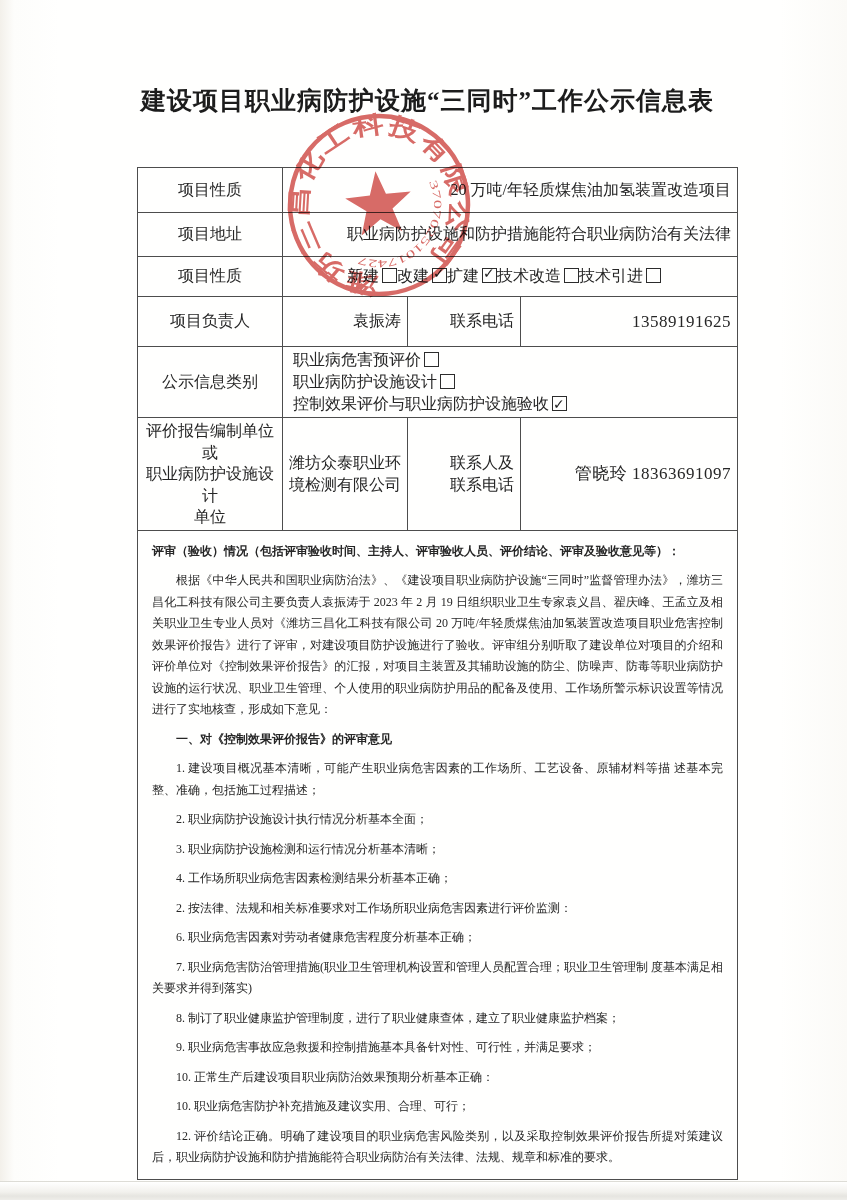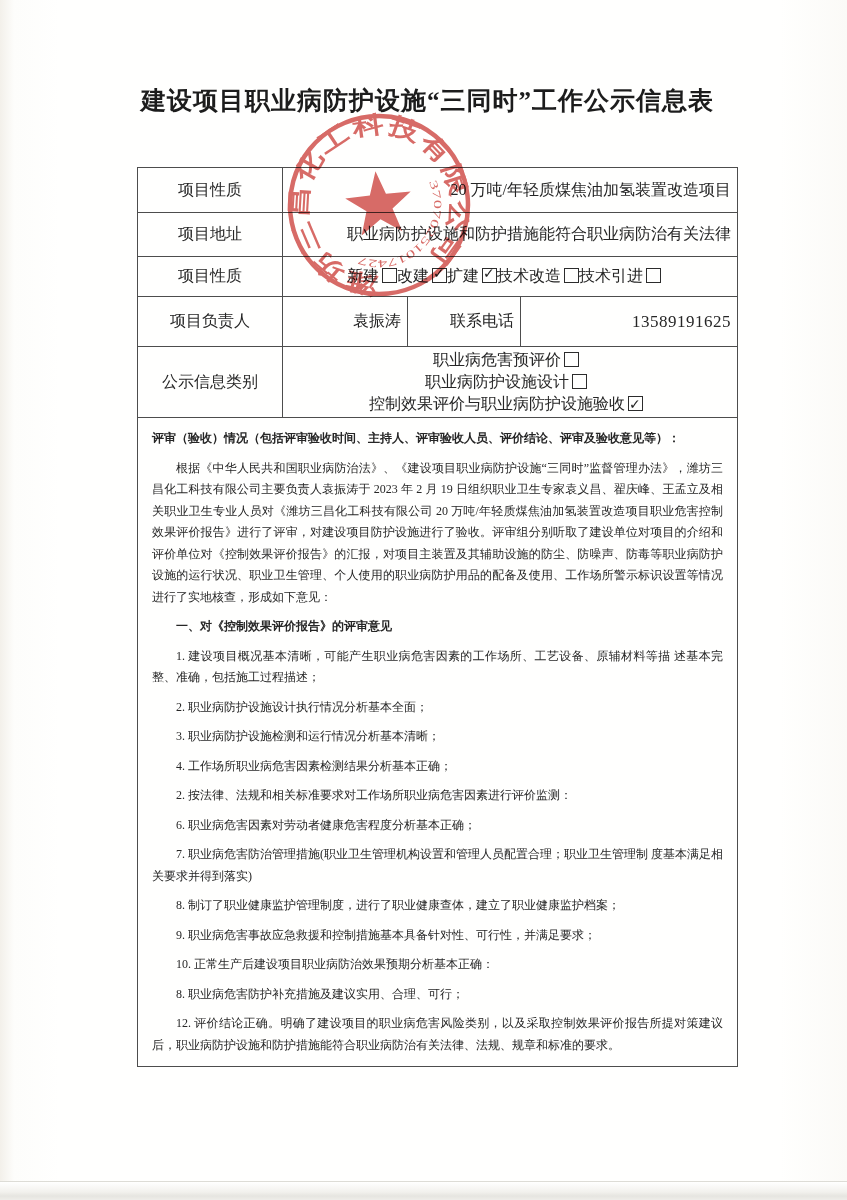--- a/index.html
+++ b/index.html
@@ -49,21 +49,21 @@
   }
   .cb.checked::after{
     content:"\2713";
     position:absolute;left:0px;top:-4px;
     font-family:"DejaVu Sans",sans-serif;
     font-size:14px;font-weight:700;color:#1f1f1f;
   }
   .opt{white-space:nowrap;}
   .opt:last-child{margin-right:12px;}
   .nature-cell{text-align:center;}
-  .pub-line{line-height:22px;text-align:center;padding-left:4px;}
+  .pub-line{line-height:22px;text-align:left;padding-left:4px;}
   
   td.review{vertical-align:top;padding:5px 10px 6px 10px;}
   .review p{margin:8px;line-height:21.5px;font-size:12px;text-align:justify;}
   .review p.bold{font-weight:700;}
   .review p.ind{text-indent:2em;}
   
   .seal{
     position:absolute;left:284px;top:110px;width:190px;height:190px;
     opacity:.82;mix-blend-mode:multiply;
     transform:rotate(-6deg);
@@ -104,38 +104,48 @@
       <td class="ctr phone">13589191625</td>
     </tr>
     <tr style="height:71px;">
       <td class="lab">公示信息类别</td>
       <td colspan="3">
             <div class="pub-line"><span class="opt"><span>职业病危害预评价</span><span class="cb"></span></span></div>
             <div class="pub-line"><span class="opt"><span>职业病防护设施设计</span><span class="cb"></span></span></div>
             <div class="pub-line"><span class="opt"><span>控制效果评价与职业病防护设施验收</span><span class="cb checked"></span></span></div>
           </td>
     </tr>
+    <tr style="height:76px;">
+      <td class="lab pre">评价报告编制单位或
+职业病防护设施设计
+单位</td>
+      <td class="ctr pre">潍坊众泰职业环
+境检测有限公司</td>
+      <td class="ctr pre">联系人及
+联系电话</td>
+      <td class="ctr phone">管晓玲 18363691097</td>
+    </tr>
     <tr>
       <td class="review" colspan="4">
         <div class="review">
           <p class="bold">评审（验收）情况（包括评审验收时间、主持人、评审验收人员、评价结论、评审及验收意见等）：</p>
           <p class="ind">根据《中华人民共和国职业病防治法》、《建设项目职业病防护设施“三同时”监督管理办法》，潍坊三昌化工科技有限公司主要负责人袁振涛于 2023 年 2 月 19 日组织职业卫生专家袁义昌、翟庆峰、王孟立及相关职业卫生专业人员对《潍坊三昌化工科技有限公司 20 万吨/年轻质煤焦油加氢装置改造项目职业危害控制效果评价报告》进行了评审，对建设项目防护设施进行了验收。评审组分别听取了建设单位对项目的介绍和评价单位对《控制效果评价报告》的汇报，对项目主装置及其辅助设施的防尘、防噪声、防毒等职业病防护设施的运行状况、职业卫生管理、个人使用的职业病防护用品的配备及使用、工作场所警示标识设置等情况进行了实地核查，形成如下意见：</p>
           <p class="bold ind">一、对《控制效果评价报告》的评审意见</p>
           <div id="review-items">
                 <p class="ind">1. 建设项目概况基本清晰，可能产生职业病危害因素的工作场所、工艺设备、原辅材料等描 述基本完整、准确，包括施工过程描述；</p>
                 <p class="ind">2. 职业病防护设施设计执行情况分析基本全面；</p>
                 <p class="ind">3. 职业病防护设施检测和运行情况分析基本清晰；</p>
                 <p class="ind">4. 工作场所职业病危害因素检测结果分析基本正确；</p>
                 <p class="ind">2. 按法律、法规和相关标准要求对工作场所职业病危害因素进行评价监测：</p>
                 <p class="ind">6. 职业病危害因素对劳动者健康危害程度分析基本正确；</p>
                 <p class="ind">7. 职业病危害防治管理措施(职业卫生管理机构设置和管理人员配置合理；职业卫生管理制 度基本满足相关要求并得到落实)</p>
                 <p class="ind">8. 制订了职业健康监护管理制度，进行了职业健康查体，建立了职业健康监护档案；</p>
                 <p class="ind">9. 职业病危害事故应急救援和控制措施基本具备针对性、可行性，并满足要求；</p>
                 <p class="ind">10. 正常生产后建设项目职业病防治效果预期分析基本正确：</p>
-                <p class="ind">8. 职业病危害防护补充措施及建议实用、合理、可行；</p>
+                <p class="ind">10. 职业病危害防护补充措施及建议实用、合理、可行；</p>
                 <p class="ind">12. 评价结论正确。明确了建设项目的职业病危害风险类别，以及采取控制效果评价报告所提对策建议后，职业病防护设施和防护措施能符合职业病防治有关法律、法规、规章和标准的要求。</p>
               </div>
         </div>
       </td>
     </tr>
   </tbody>
     </table>
 
   <svg class="seal" viewBox="0 0 190 190">
     <defs>

